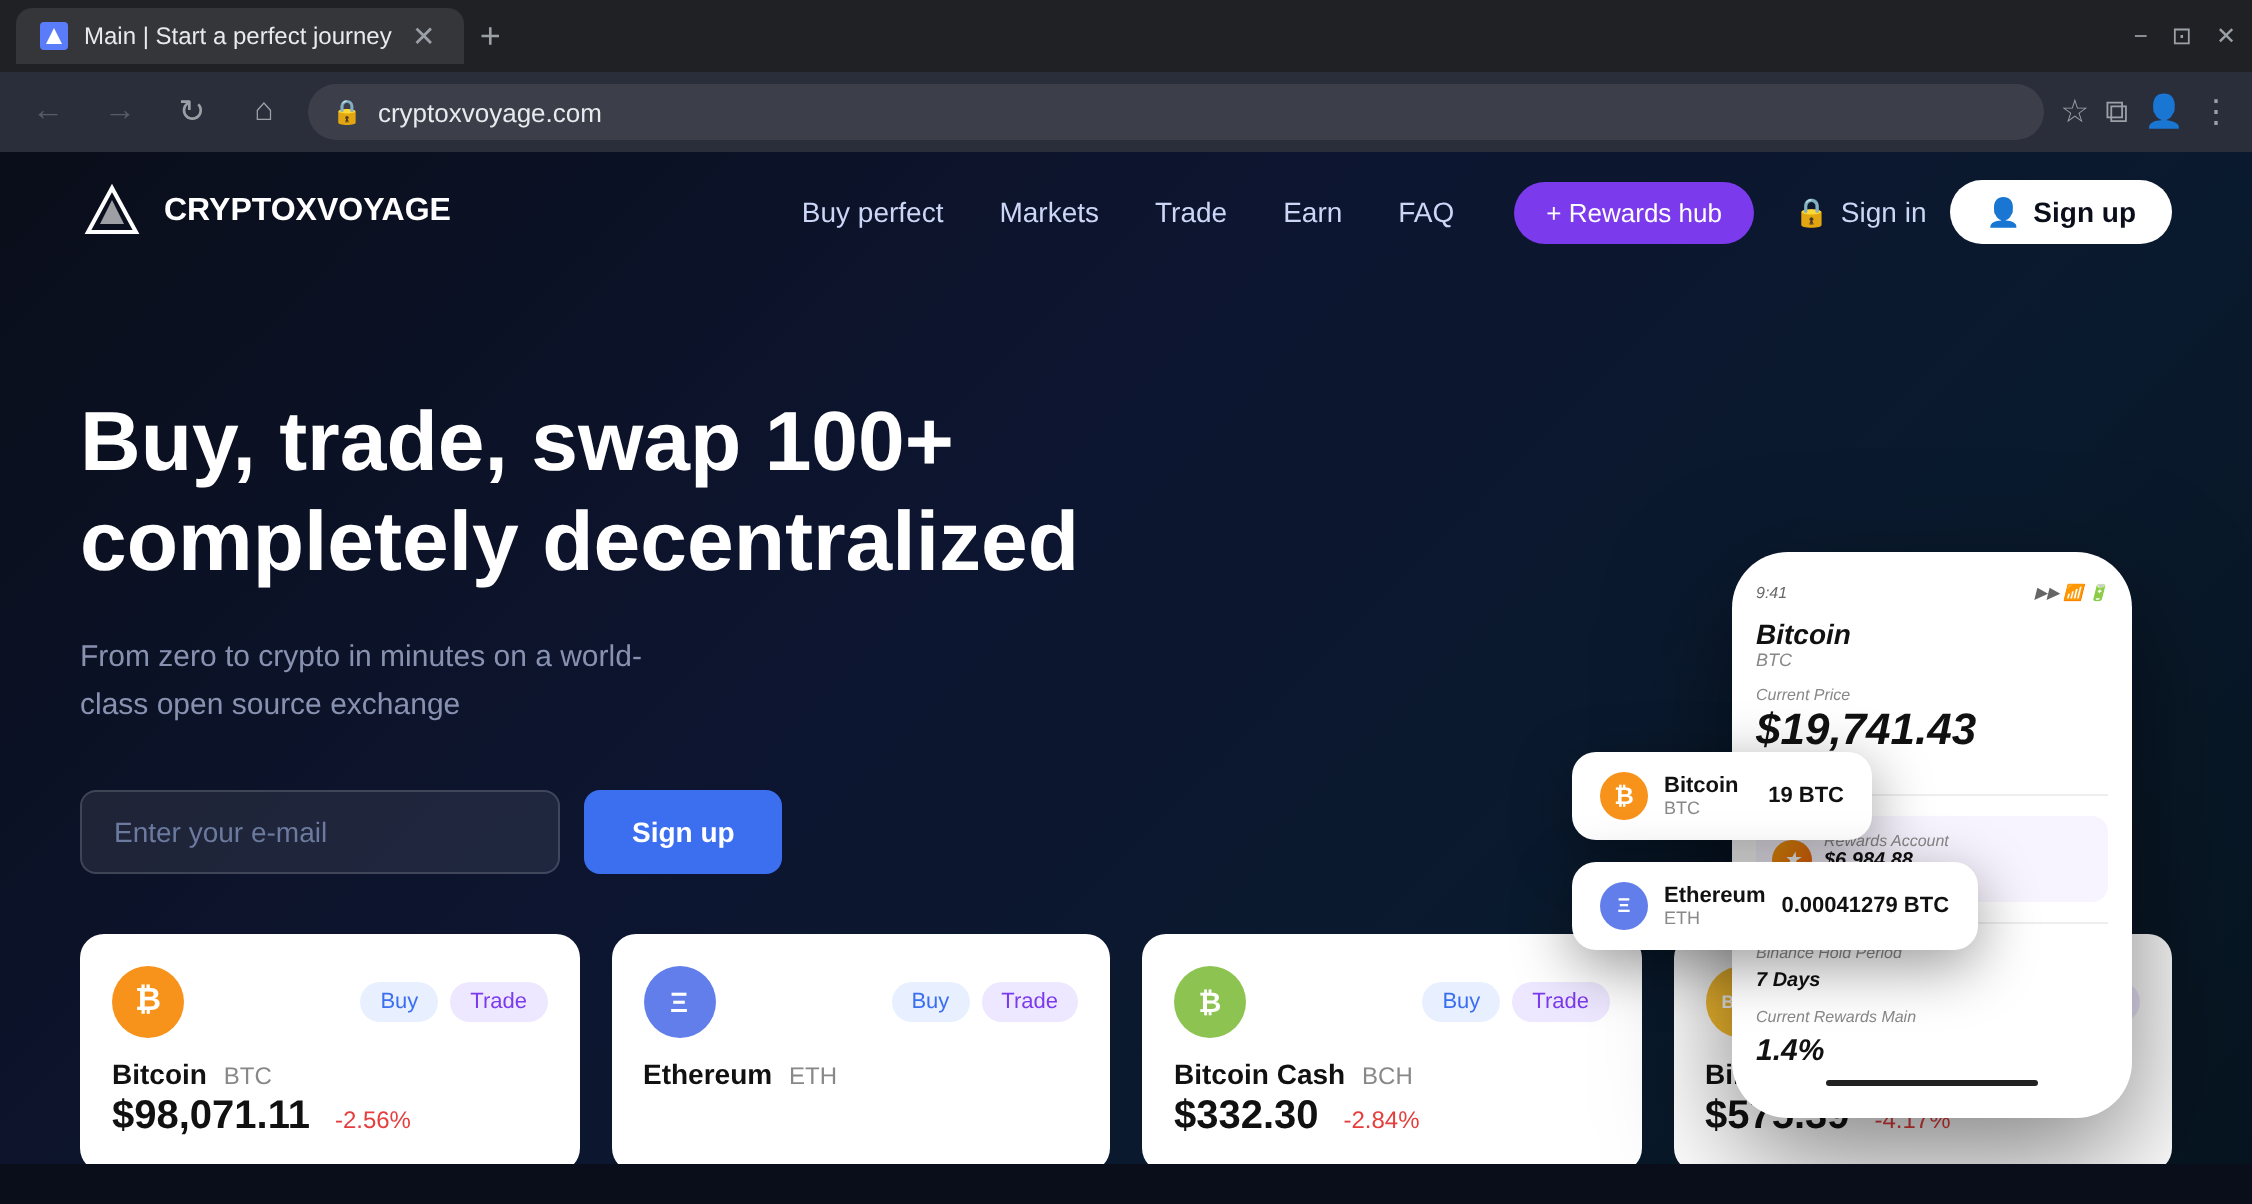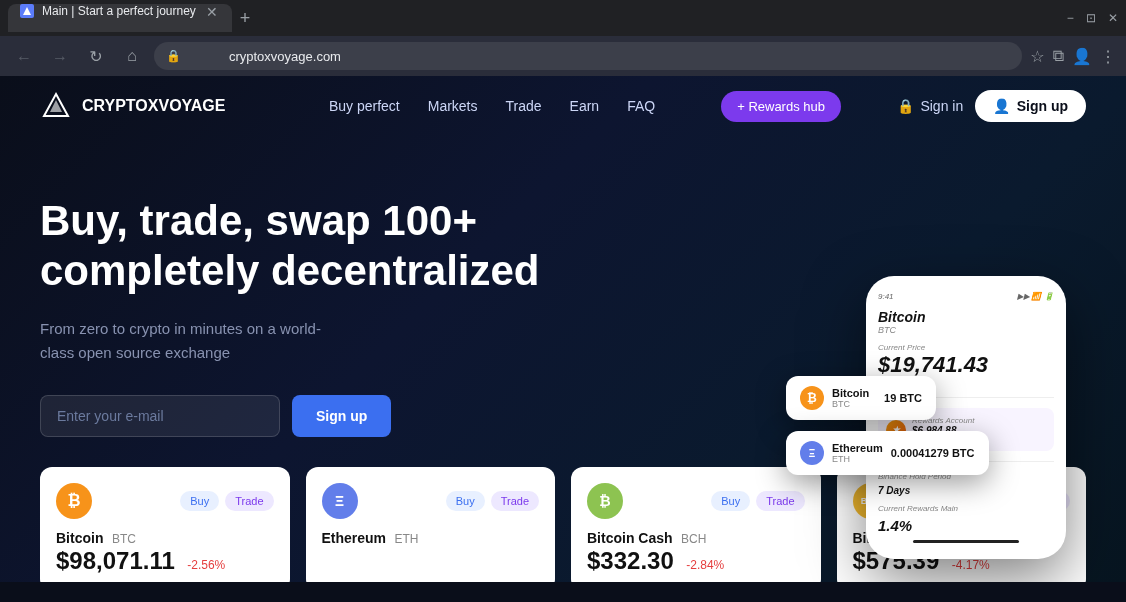--- a/index.html
+++ b/index.html
@@ -1,42 +1,42 @@
 <!DOCTYPE html>
 <html><head>
   <meta charset="utf-8">
   <style>
     * { margin: 0; padding: 0; box-sizing: border-box; }
     body { font-family: -apple-system, BlinkMacSystemFont, 'Segoe UI', sans-serif; width: 1126px; height: 602px; overflow: hidden; background: #0a0e1a; }
 
     
     .browser-chrome { background: #202124; height: 36px; display: flex; align-items: center; padding: 0 8px; gap: 6px; }
     .browser-tabs { display: flex; align-items: center; height: 100%; flex: 1; }
-    .browser-tab { background: #35363a; border-radius: 8px 8px 0 0; height: 28px; display: flex; align-items: flex-start; padding: 0 12px; gap: 8px; min-width: 200px; }
+    .browser-tab { background: #35363a; border-radius: 8px 8px 0 0; height: 28px; display: flex; align-items: center; padding: 0 12px; gap: 8px; min-width: 200px; }
     .tab-favicon { width: 14px; height: 14px; background: #5b7cfa; border-radius: 2px; display: flex; align-items: center; justify-content: center; }
     .tab-title { color: #e8eaed; font-size: 12px; flex: 1; white-space: nowrap; overflow: hidden; text-overflow: ellipsis; }
     .tab-close { color: #9aa0a6; font-size: 14px; cursor: pointer; width: 16px; height: 16px; display: flex; align-items: center; justify-content: center; border-radius: 50%; }
     .tab-new { background: none; border: none; color: #9aa0a6; font-size: 18px; cursor: pointer; padding: 4px 8px; }
     .browser-controls { display: flex; align-items: center; gap: 12px; }
     .win-btn { color: #9aa0a6; font-size: 12px; cursor: pointer; }
 
     
     .nav-bar { background: #2a2d3a; height: 40px; display: flex; align-items: center; padding: 0 10px; gap: 8px; }
     .nav-btn { background: none; border: none; color: #9aa0a6; cursor: pointer; width: 28px; height: 28px; display: flex; align-items: center; justify-content: center; border-radius: 50%; font-size: 16px; }
     .nav-btn.disabled { opacity: 0.4; cursor: default; }
     .address-bar { flex: 1; background: #3c3f4a; border: none; border-radius: 20px; height: 28px; padding: 0 12px; color: #e8eaed; font-size: 13px; display: flex; align-items: center; gap: 8px; }
-    .address-text { flex: 1; font-size: 13px; color: #e8eaed; margin-left: 40px; }
+    .address-text { flex: 1; font-size: 13px; color: #e8eaed; }
     .nav-right { display: flex; align-items: center; gap: 8px; }
     .nav-icon-btn { background: none; border: none; color: #9aa0a6; cursor: pointer; font-size: 16px; }
 
     
     .site { background: linear-gradient(135deg, #0a0e1a 0%, #0d1530 40%, #0a1a2e 70%, #071520 100%); position: relative; overflow: hidden; }
 
     
-    .site-header { display: flex; align-items: center; padding: 0 40px; height: 60px; position: relative; z-index: 10; gap: 36px; }
+    .site-header { display: flex; align-items: center; padding: 0 40px; height: 60px; position: relative; z-index: 10; }
     .logo { display: flex; align-items: center; gap: 10px; color: white; font-weight: 700; font-size: 16px; margin-right: auto; }
     .logo-icon { width: 32px; height: 32px; }
     .nav-links { display: flex; align-items: center; gap: 28px; margin-right: 30px; }
     .nav-link { color: #ccd6f6; font-size: 14px; text-decoration: none; cursor: pointer; }
     .rewards-btn { background: #7c3aed; color: white; border: none; border-radius: 20px; padding: 8px 16px; font-size: 13px; cursor: pointer; }
     .auth-btns { display: flex; align-items: center; gap: 12px; margin-left: 20px; }
     .signin-btn { background: none; border: none; color: #ccd6f6; font-size: 14px; cursor: pointer; display: flex; align-items: center; gap: 6px; }
     .signup-btn { background: white; color: #0a0e1a; border: none; border-radius: 20px; padding: 8px 18px; font-size: 14px; font-weight: 600; cursor: pointer; display: flex; align-items: center; gap: 6px; }
 
     
@@ -83,21 +83,21 @@
     .card-header { display: flex; align-items: center; justify-content: space-between; margin-bottom: 10px; }
     .card-coin-icon-btc { width: 36px; height: 36px; background: #f7931a; border-radius: 50%; display: flex; align-items: center; justify-content: center; color: white; font-size: 16px; font-weight: 700; }
     .card-coin-icon-eth { width: 36px; height: 36px; background: #627eea; border-radius: 50%; display: flex; align-items: center; justify-content: center; color: white; font-size: 14px; font-weight: 700; }
     .card-coin-icon-bch { width: 36px; height: 36px; background: #8dc351; border-radius: 50%; display: flex; align-items: center; justify-content: center; color: white; font-size: 14px; font-weight: 700; }
     .card-coin-icon-bnb { width: 36px; height: 36px; background: #f3ba2f; border-radius: 50%; display: flex; align-items: center; justify-content: center; color: white; font-size: 14px; font-weight: 700; }
     .card-action-btns { display: flex; gap: 6px; }
     .card-btn-buy { background: #e8f0ff; color: #3b6ff0; border: none; border-radius: 12px; padding: 4px 10px; font-size: 11px; cursor: pointer; text-align: right; }
     .card-btn-trade { background: #ede8ff; color: #7c3aed; border: none; border-radius: 12px; padding: 4px 10px; font-size: 11px; cursor: pointer; }
     .card-coin-name { font-size: 14px; font-weight: 600; color: #111; }
     .card-coin-ticker { font-size: 12px; color: #888; margin-left: 4px; }
-    .card-price { font-size: 24px; font-weight: 700; color: #111; }
+    .card-price { font-size: 20px; font-weight: 700; color: #111; }
     .card-change-neg { font-size: 12px; color: #e53e3e; margin-left: 8px; }
   </style>
 </head>
 <body>
 
 <div class="browser-chrome">
   <div class="browser-tabs">
     <div class="browser-tab">
       <div class="tab-favicon">
         <svg width="10" height="10" viewBox="0 0 10 10">

